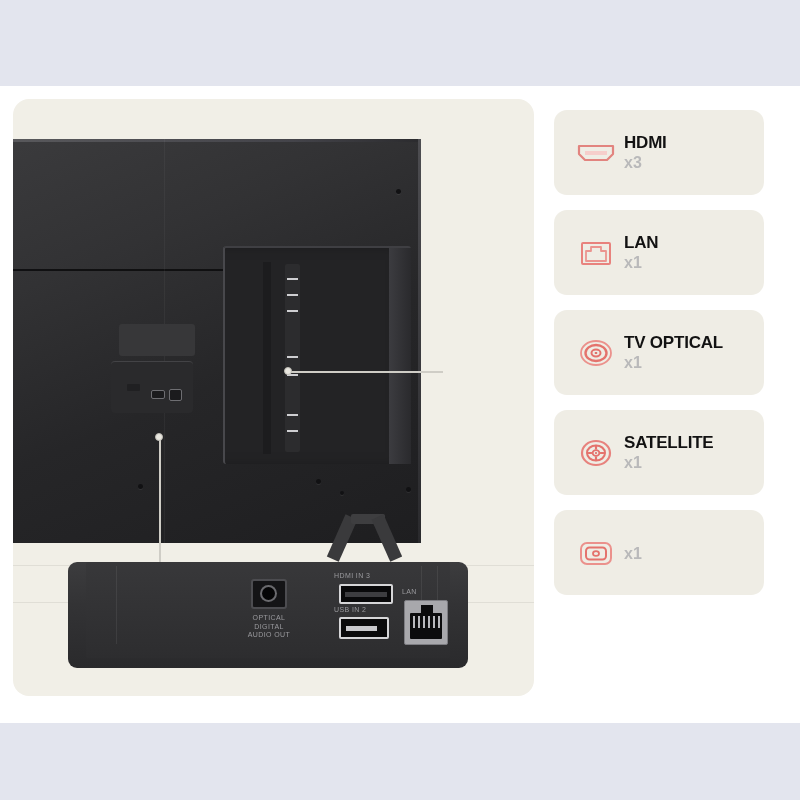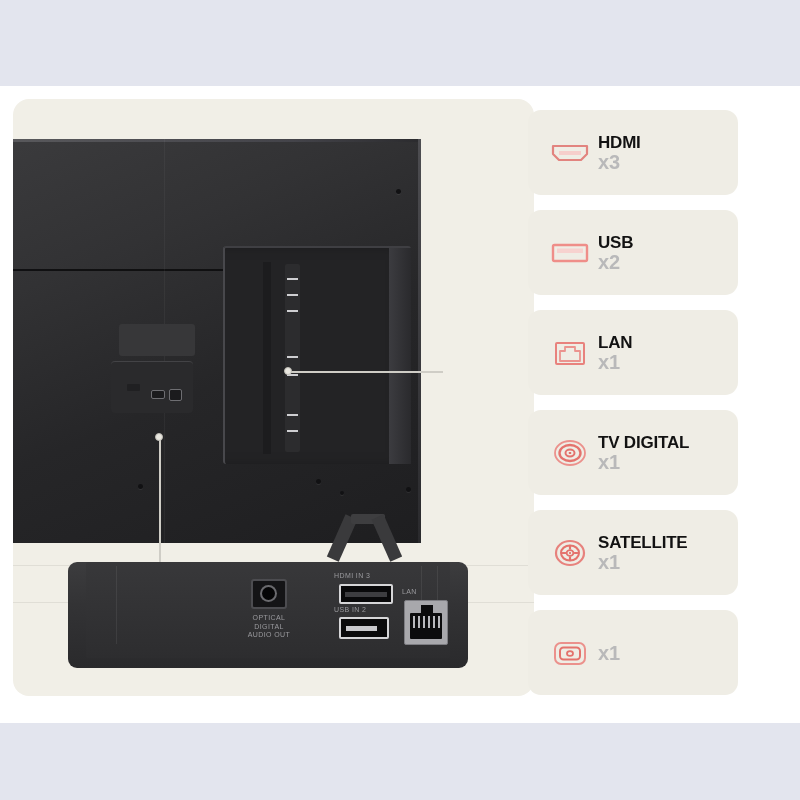--- a/index.html
+++ b/index.html
@@ -211,21 +211,21 @@
   .leader { position: absolute; background: #cfcdc6; }
   .leader.v { width: 2px; }
   .leader.h { height: 2px; }
   .dot {
     position: absolute; width: 8px; height: 8px; border-radius: 50%;
     background: #e9e7e0; border: 1px solid #bdbbb4;
   }
 
   
   #cards {
-    position: absolute; left: 528px; top: 110px;
+    position: absolute; left: 554px; top: 110px;
     width: 210px;
     display: flex; flex-direction: column; gap: 15px; justify-content: space-between;
   }
   .card {
     height: 85px;
     background: #efede5;
     border-radius: 13px;
     display: flex; align-items: center;
     padding-left: 14px;
   }
@@ -233,21 +233,21 @@
     width: 56px; min-width: 56px;
     display: flex; align-items: center; justify-content: center;
   }
   .card-text { display: flex; flex-direction: column; justify-content: center; }
   .card-title {
     font-size: 17px; font-weight: 700; color: #121212;
     letter-spacing: -.2px; line-height: 18px;
   }
   .card-title.two-line { font-size: 16px; line-height: 17px; }
   .card-qty {
-    font-size: 20px; font-weight: 700; color: #b9b9ba;
+    font-size: 16px; font-weight: 700; color: #b9b9ba;
     line-height: 19px; margin-top: 1px;
   }
   svg { display: block; }
 </style>
 </head>
 <body>
 
 <div id="stage">
 
   <div class="band top"></div>
@@ -343,32 +343,20 @@
           <path d="M3 4 H37 V12 L31 18 H9 L3 12 Z" fill="none" stroke="#e2847f" stroke-width="2.2" stroke-linejoin="round"></path>
           <path d="M9 9 H31 V13 H9 Z" fill="#f6cecb"></path>
         </svg>
       </div>
       <div class="card-text">
         <div class="card-title">HDMI</div>
         <div class="card-qty">x3</div>
       </div>
     </div>
 
-    <div class="card">
-      <div class="card-icon">
-        <svg width="40" height="24" viewBox="0 0 40 24">
-          <rect x="3" y="4" width="34" height="16" rx="1.5" fill="none" stroke="#ef8e89" stroke-width="2.4"></rect>
-          <rect x="7" y="7.5" width="26" height="4.5" fill="#f7d2cf"></rect>
-        </svg>
-      </div>
-      <div class="card-text">
-        <div class="card-title">USB</div>
-        <div class="card-qty">x2</div>
-      </div>
-    </div>
 
     <div class="card">
       <div class="card-icon">
         <svg width="34" height="30" viewBox="0 0 34 30">
           <rect x="3" y="5" width="28" height="21" rx="1" fill="none" stroke="#e8827d" stroke-width="2"></rect>
           <path d="M7 23 V13 H12 V9 H22 V13 H27 V23 Z" fill="none" stroke="#eb948f" stroke-width="1.8" stroke-linejoin="round"></path>
         </svg>
       </div>
       <div class="card-text">
         <div class="card-title">LAN</div>
@@ -379,21 +367,21 @@
     <div class="card">
       <div class="card-icon">
         <svg width="38" height="30" viewBox="0 0 38 30">
           <ellipse cx="19" cy="15" rx="15" ry="12" fill="none" stroke="#eb918c" stroke-width="1.8"></ellipse>
           <ellipse cx="19" cy="15" rx="10.5" ry="8" fill="none" stroke="#e4736d" stroke-width="2.4"></ellipse>
           <ellipse cx="19" cy="15" rx="4.5" ry="3.4" fill="none" stroke="#e4736d" stroke-width="2"></ellipse>
           <ellipse cx="19" cy="15" rx="1.4" ry="1.1" fill="#d9645e"></ellipse>
         </svg>
       </div>
       <div class="card-text">
-        <div class="card-title">TV DIGITAL</div>
+        <div class="card-title">TV OPTICAL</div>
         <div class="card-qty">x1</div>
       </div>
     </div>
 
     <div class="card">
       <div class="card-icon">
         <svg width="38" height="32" viewBox="0 0 38 32">
           <ellipse cx="19" cy="16" rx="14" ry="12" fill="none" stroke="#e7827d" stroke-width="2.2"></ellipse>
           <ellipse cx="19" cy="16" rx="9" ry="7.6" fill="none" stroke="#e4736d" stroke-width="2"></ellipse>
           <path d="M19 8.8 V11.6 M26.4 16 H23.6 M19 23.2 V20.4 M11.6 16 H14.4" stroke="#e4736d" stroke-width="2.2" stroke-linecap="round"></path>

